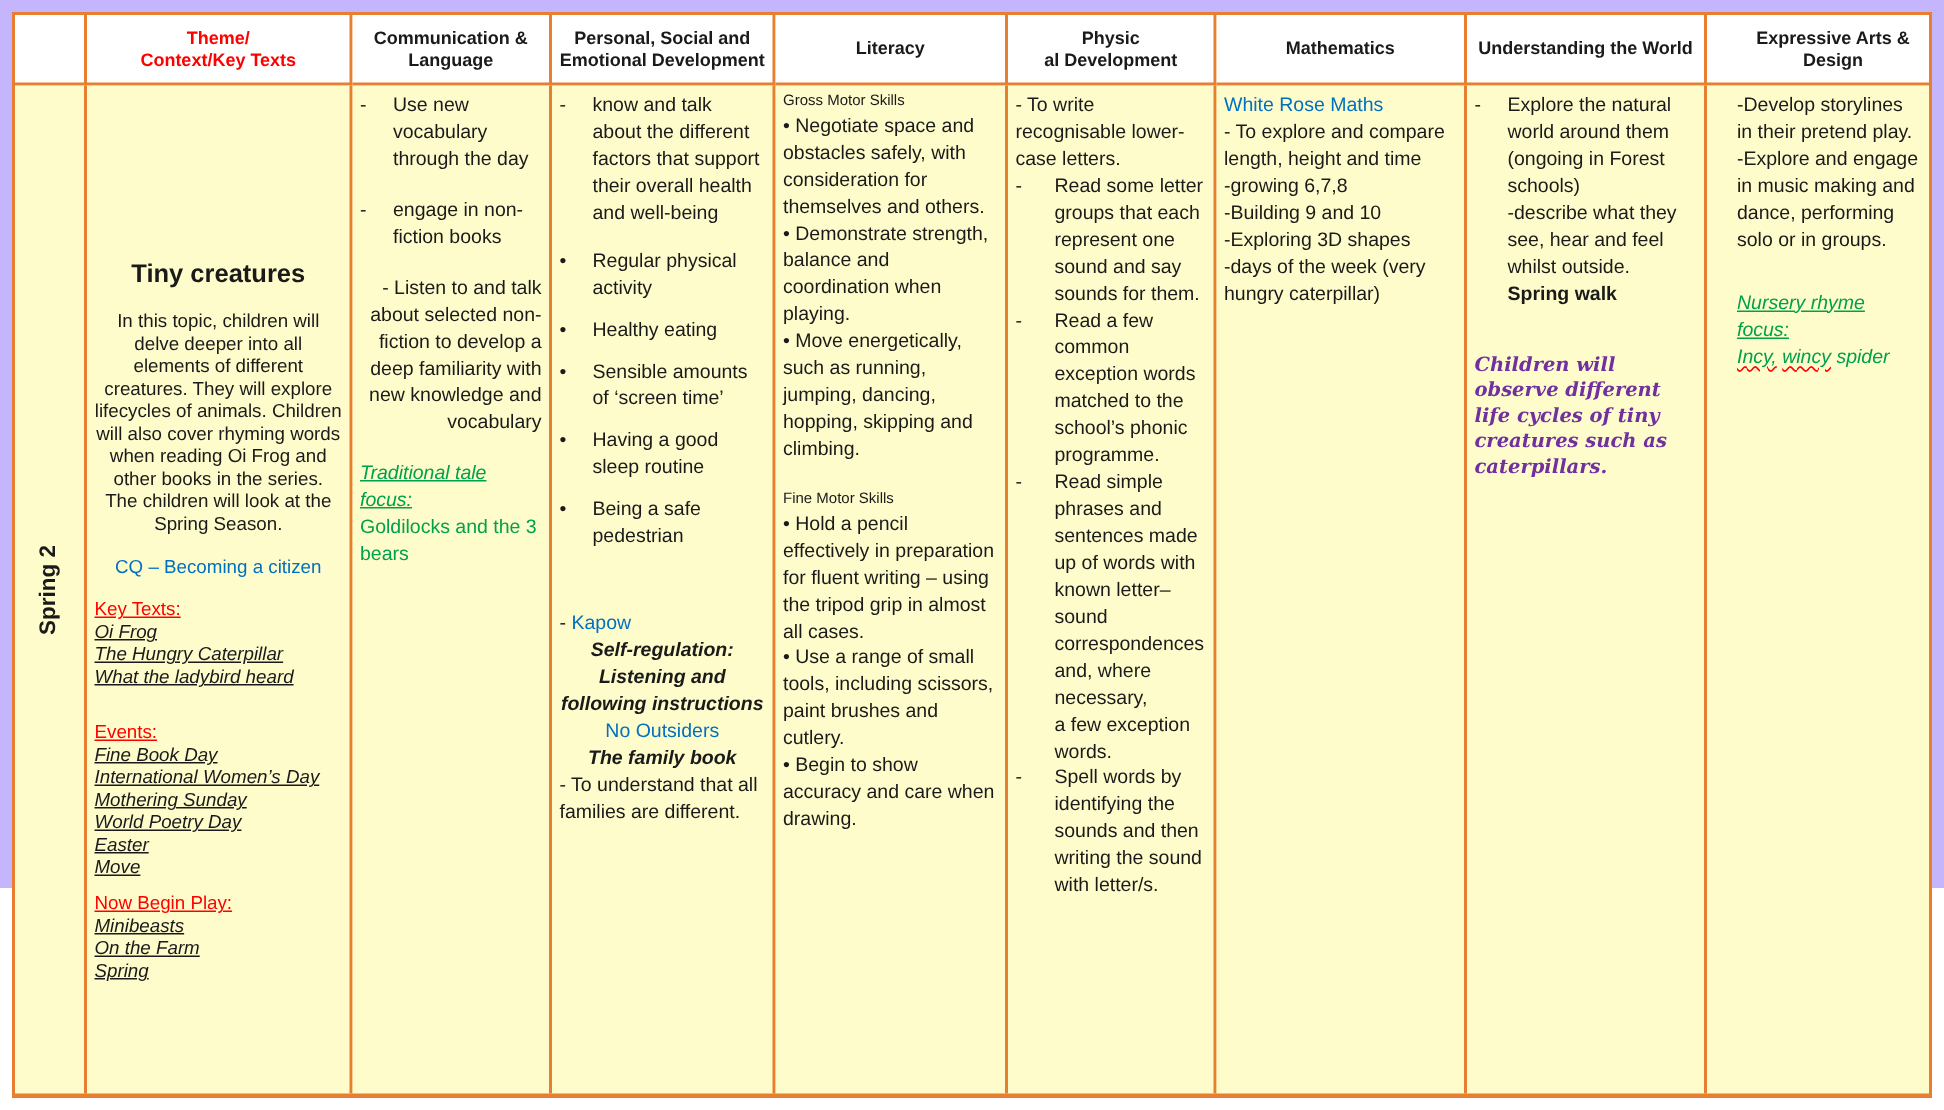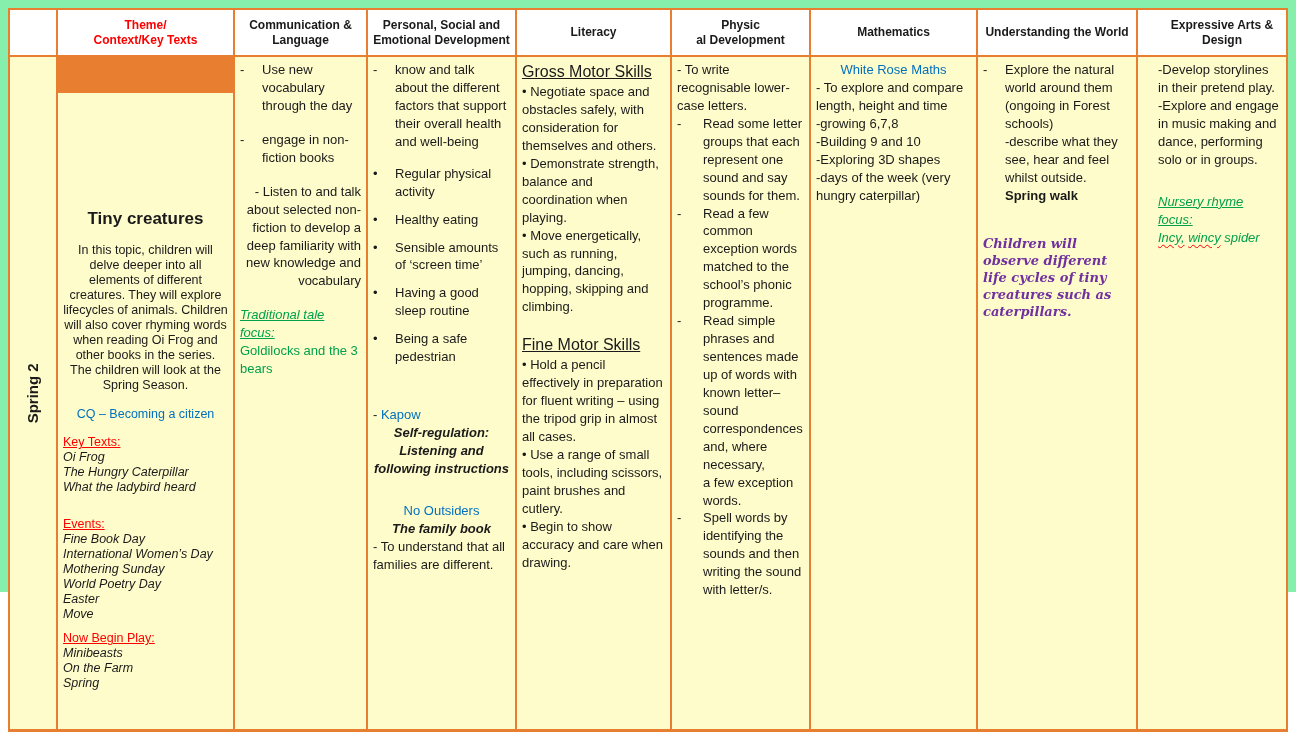--- a/index.html
+++ b/index.html
@@ -1,18 +1,18 @@
 <!DOCTYPE html>
 <html><head>
 <meta charset="utf-8">
 <style>
   * { margin:0; padding:0; box-sizing:border-box; }
   html,body { width:1296px; height:740px; background:#ffffff;
     font-family:"Liberation Sans", sans-serif; color:#1a1a1a; }
-  .sheet { position:relative; width:1296px; height:592px; background:#86efac; }
+  .sheet { position:relative; width:1296px; height:592px; background:#c4b5fd; }
 
   .curriculum-table {
     position:absolute; left:8px; top:8px; width:1280px; height:724px;
     display:grid;
     grid-template-columns:48px 177px 133px 149px 155px 139px 167px 160px 148px;
     grid-template-rows:47px 672px;
     border:2px solid #e87e2f; border-bottom-width:4px;
     background:#e87e2f;
   }
   .cell { border-right:2px solid #e87e2f; border-bottom:2px solid #e87e2f; overflow:hidden; }
@@ -23,56 +23,56 @@
     text-align:center; font-weight:bold; font-size:12px; line-height:1.25; white-space:pre-line; }
   .hcell.red { color:#ff0000; }
 
   .bcell { background:#fffccb; padding:4px 5px; font-size:13px; line-height:1.38; }
 
   
   .season-cell { display:flex; align-items:center; justify-content:center; }
   .season-label { transform:rotate(-90deg); white-space:nowrap; font-weight:bold; font-size:15px; }
 
   
-  .theme-cell { text-align:center; font-size:12.5px; line-height:1.2;margin-top:36px; }
+  .theme-cell { text-align:center; font-size:12.5px; line-height:1.2; }
   .theme-title { font-weight:bold; font-size:17px; margin-top:112px; }
   .theme-intro { margin-top:14px; white-space:pre-line; }
   .cq-line { color:#0070c0; margin-top:14px; }
   .left-sec { text-align:left; }
   .red-heading { color:#ff0000; text-decoration:underline; margin-top:13px; }
-  .booklist div { font-style:italic; }
+  .booklist div { font-style:italic;text-decoration:underline; }
   .npp-gap { margin-top:9px; }
 
   
   .li { display:grid; grid-template-columns:22px 1fr; }
   .li .mk { }
   .lit .li { grid-template-columns:26px 1fr; }
   .li + .li.sp, .sp-top { margin-top:16px; }
   .li + .li.sp2 { margin-top:9px; }
 
   .cl-par { margin-top:16px;text-align:right; }
   .green { color:#00a14b; }
   .g-head { color:#00a14b; font-style:italic; text-decoration:underline; margin-top:16px; }
 
   
   .blue { color:#0070c0; }
   .kapow-line { margin-top:40px; }
   .center-bi { text-align:center; font-weight:bold; font-style:italic; white-space:pre-line; }
-  .no-outsiders { text-align:center; color:#0070c0; margin-top:24px; }
-
-  
-  .u-head { text-decoration:underline; font-size:16px; }
+  .no-outsiders { text-align:center; color:#0070c0; }
+
+  
+  .u-head { font-size:10px; }
   .pd-block { white-space:pre-line; }
   .fine-gap { margin-top:18px; }
 
   
   .lit-intro { white-space:pre-line; }
 
   
-  .maths-head { color:#0070c0; text-align:center; }
+  .maths-head { color:#0070c0; text-align:left; }
   .maths-lines div { white-space:pre-line; }
 
   
   .utw-text { white-space:pre-line; }
   .utw-text b { font-weight:bold; }
   .purple-note { color:#7030a0; font-family:"DejaVu Serif", serif; font-weight:bold;
     font-style:italic; font-size:13px; line-height:1.32; margin-top:30px; }
 
   
   .ead-lines { white-space:pre-line; }

